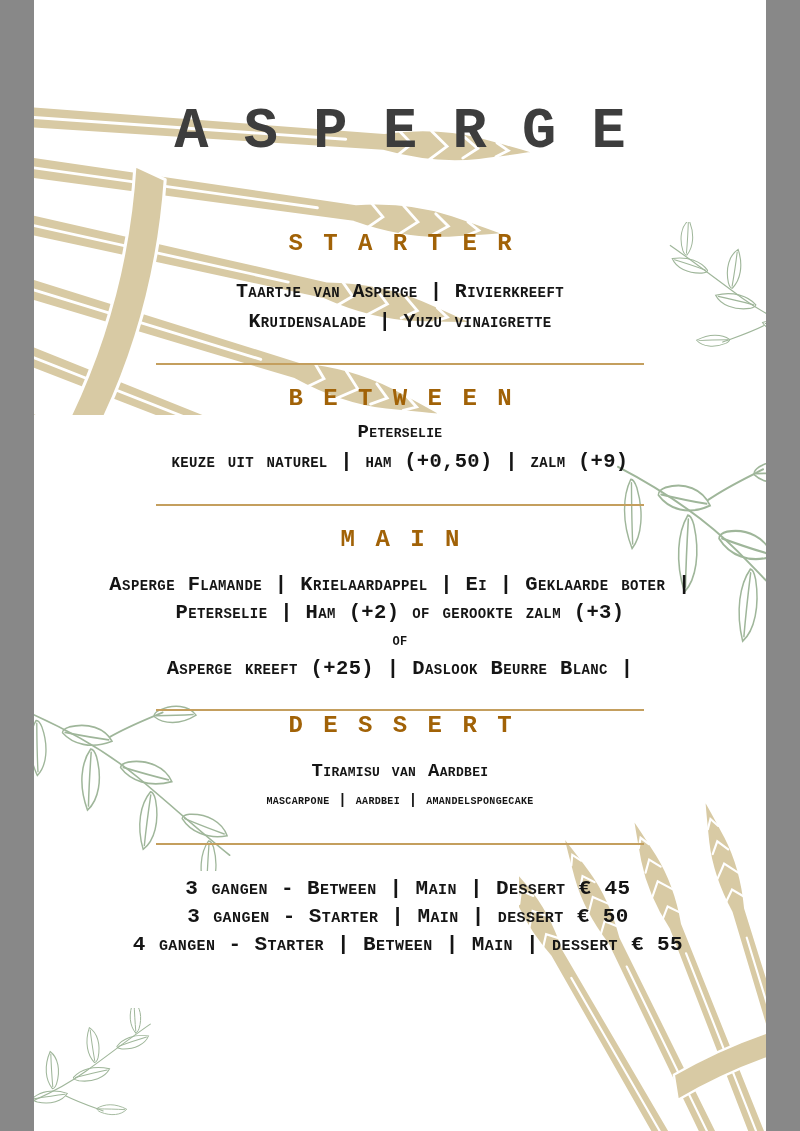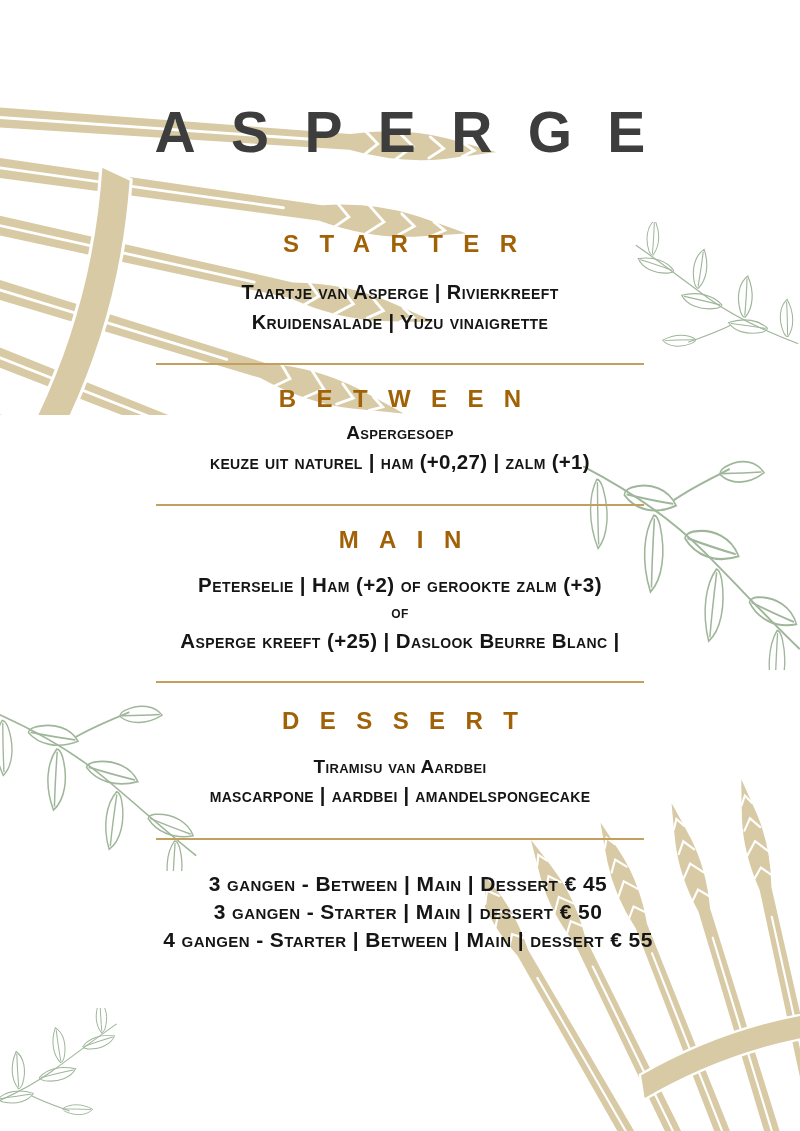--- a/index.html
+++ b/index.html
@@ -7,25 +7,25 @@
     --green:#9fb69a;
     --gold:#c49f5e;
     --title-color:#3d3d3d;
     --body-color:#151515;
     --bg:#ffffff;
   }
   *{margin:0;padding:0;box-sizing:border-box;}
   html,body{background:#888;}
   .page{
     position:relative;
-    width:800px;height:1131px;
+    width:732px;height:1131px;
     margin:0 auto;
     background:var(--bg);
     overflow:hidden;
-    font-family:Liberation Sans, sans-serif;
+    font-family:Liberation Mono, monospace;
     padding-left:38px;
   }
   
   .decor{position:absolute;z-index:1;pointer-events:none;}
   .tanfill{fill:var(--tan);stroke:#fff;stroke-width:2.6;stroke-linejoin:round;}
   .wline{stroke:#fff;stroke-width:2.4;fill:none;stroke-linecap:round;}
   .lf,.lv{stroke:var(--green);stroke-width:1.7;fill:none;stroke-linecap:round;}
   
   .content{
     position:absolute;inset:0;z-index:2;
@@ -39,31 +39,31 @@
     color:var(--title-color);
   }
   .sec-title{
     font-size:24px;line-height:30px;font-weight:700;
     letter-spacing:0.85em;padding-left:0.85em;
     color:#a16207;
   }
   .mt-starter{margin-top:66px;}
   .mt-between{margin-top:19px;}
   .mt-main{margin-top:19px;}
-  .mt-dessert{margin-top:23px;text-align:center;}
+  .mt-dessert{text-align:center;}
   .items{font-weight:700;font-variant:small-caps;letter-spacing:0.02em;color:var(--body-color);}
   .starter-items{margin-top:18px;line-height:30px;font-size:20px;}
   .between-items{margin-top:4px;line-height:29px;}
   .between-items .l0{font-size:19px;}
   .between-items .l1{font-size:20.5px;}
   .main-items{margin-top:16px;line-height:28px;font-size:20.5px;}
   .main-items .l2{font-size:17px;}
   .dessert-items{margin-top:16px;line-height:29px;}
   .dessert-items .l0{font-size:19px;}
-  .dessert-items .l1{font-size:20px;}
+  .dessert-items .l1{font-size:14px;}
   .divider{
     width:488px;height:0;
     border-top:2px solid var(--gold);
     margin-left:auto;margin-right:auto;
   }
   .d1{margin-top:26px;}
   .d2{margin-top:28px;}
   .d3{margin-top:26px;}
   .d4{margin-top:28px;}
   .pricing{margin-top:30px;line-height:28px;font-size:21px;margin-left:16px;}
@@ -145,28 +145,29 @@
     <div class="sec-title mt-starter">STARTER</div>
     <div class="items starter-items">
       <div class="l0">Taartje van Asperge | Rivierkreeft</div>
       <div class="l1">Kruidensalade | Yuzu vinaigrette</div>
     </div>
 
     <div class="divider d1"></div>
 
     <div class="sec-title mt-between">BETWEEN</div>
     <div class="items between-items">
-      <div class="l0">Aspergesoep</div>
-      <div class="l1">keuze uit naturel | ham (+0,27) | zalm (+1)</div>
+      <div class="l0">Peterselie</div>
+      <div class="l1">keuze uit naturel | ham (+0,50) | zalm (+9)</div>
     </div>
 
     <div class="divider d2"></div>
 
     <div class="sec-title mt-main">MAIN</div>
     <div class="items main-items">
+      <div class="l0">Asperge Flamande | Krielaardappel | Ei | Geklaarde boter |</div>
       <div class="l1">Peterselie | Ham (+2) of gerookte zalm (+3)</div>
       <div class="l2">of</div>
       <div class="l3">Asperge kreeft (+25) | Daslook Beurre Blanc |</div>
     </div>
 
     <div class="divider d3"></div>
 
     <div class="sec-title mt-dessert">DESSERT</div>
     <div class="items dessert-items">
       <div class="l0">Tiramisu van Aardbei</div>

